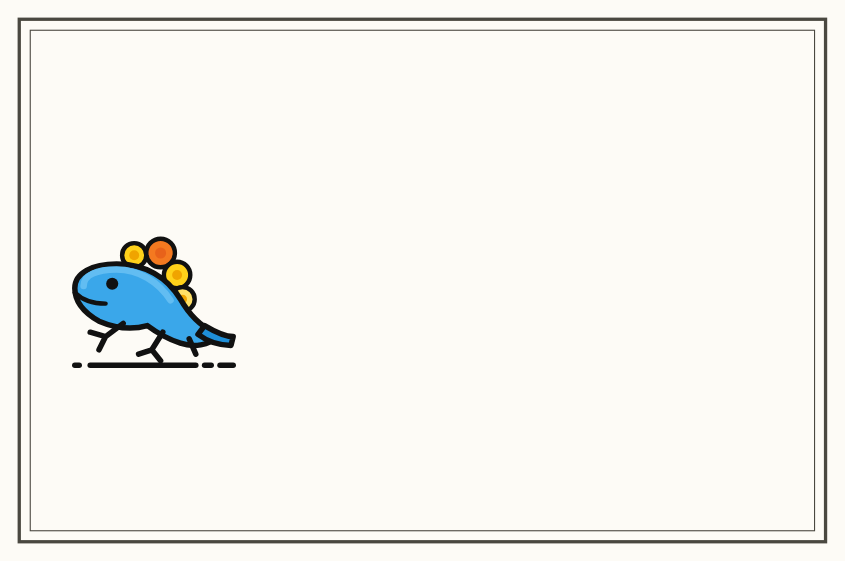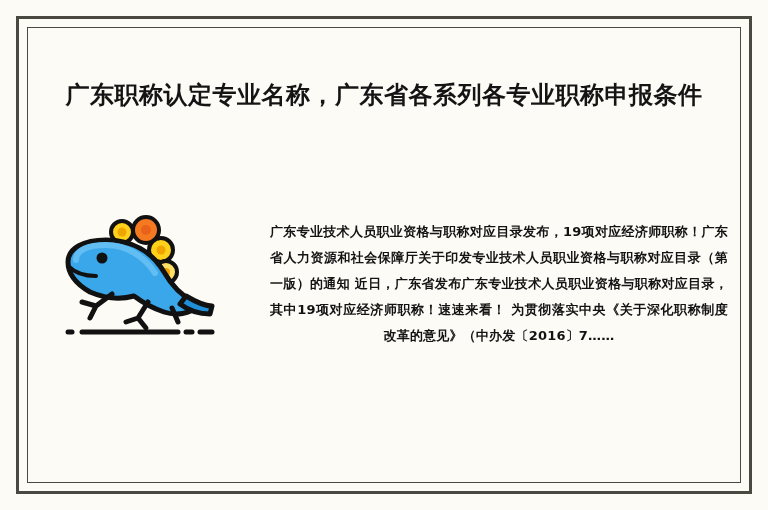--- a/index.html
+++ b/index.html
@@ -101,23 +101,20 @@
   }
 </style>
 </head>
 <body>
 
 <div id="page">
 
   <div class="frame-outer"></div>
   <div class="frame-inner"></div>
 
-  <div class="title-wrap">
-    <h1 class="title">广东职称认定专业名称，广东省各系列各专业职称申报条件</h1>
-  </div>
 
   <div class="content">
 
     <div class="illustration">
       <svg viewBox="0 0 160 130" xmlns="http://www.w3.org/2000/svg">
 
         <g>
           <circle cx="62" cy="22" r="11" fill="#ffd11a" stroke="#111111" stroke-width="4"></circle>
           <circle cx="62" cy="22" r="4.5" fill="#f0a400" stroke="none"></circle>
           <circle cx="86" cy="20" r="13" fill="#f47920" stroke="#111111" stroke-width="4"></circle>
@@ -153,17 +150,16 @@
 
         <g>
           <line x1="8" y1="122" x2="12" y2="122" stroke="#111111" stroke-width="5" stroke-linecap="round"></line>
           <line x1="22" y1="122" x2="118" y2="122" stroke="#111111" stroke-width="5" stroke-linecap="round"></line>
           <line x1="126" y1="122" x2="132" y2="122" stroke="#111111" stroke-width="5" stroke-linecap="round"></line>
           <line x1="140" y1="122" x2="152" y2="122" stroke="#111111" stroke-width="5" stroke-linecap="round"></line>
         </g>
       </svg>
     </div>
 
-    <p class="body-text">广东专业技术人员职业资格与职称对应目录发布，19项对应经济师职称！广东省人力资源和社会保障厅关于印发专业技术人员职业资格与职称对应目录（第一版）的通知 近日，广东省发布广东专业技术人员职业资格与职称对应目录，其中19项对应经济师职称！速速来看！ 为贯彻落实中央《关于深化职称制度改革的意见》（中办发〔2016〕7……</p>
 
   </div>
 
 </div>
 
 </body></html>

